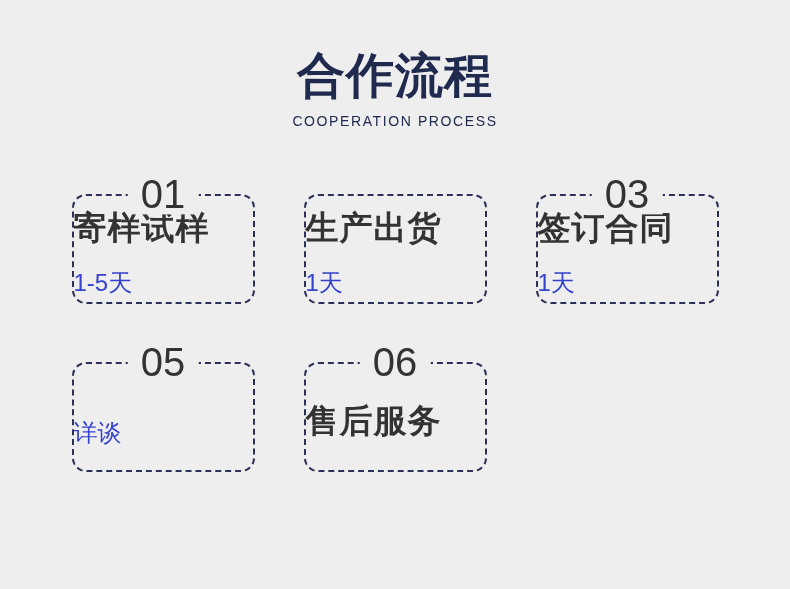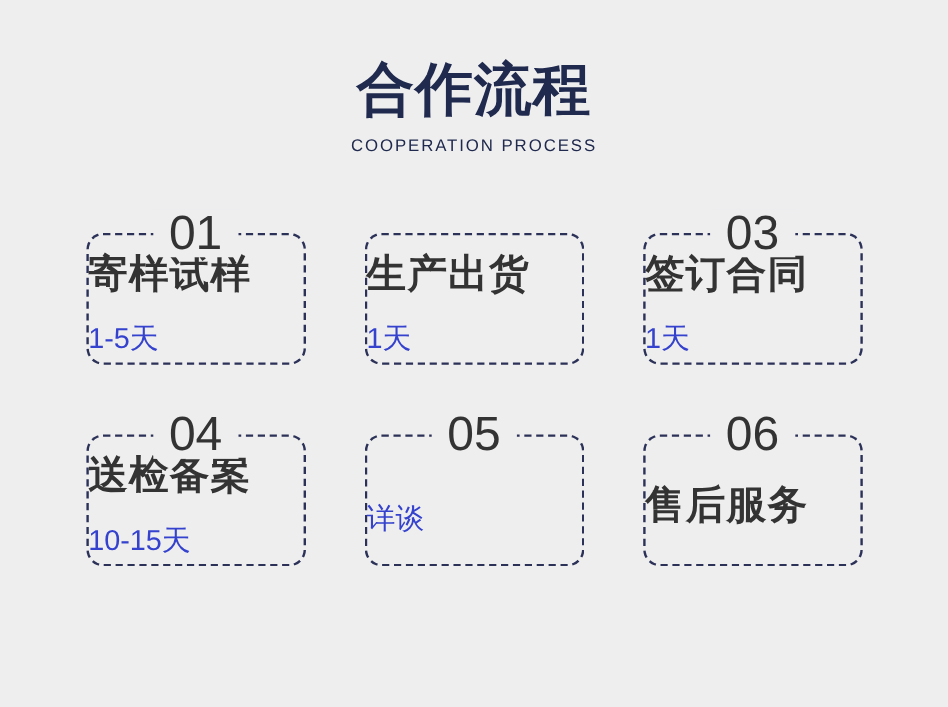--- a/index.html
+++ b/index.html
@@ -103,25 +103,20 @@
       <div class="step-title">生产出货</div>
       <div class="step-duration">1天</div>
     </div>
 
     <div class="card">
       <span class="step-number">03</span>
       <div class="step-title">签订合同</div>
       <div class="step-duration">1天</div>
     </div>
 
-    <div class="card">
-      <span class="step-number">04</span>
-      <div class="step-title">送检备案</div>
-      <div class="step-duration">10-15天</div>
-    </div>
 
     <div class="card">
       <span class="step-number">05</span>
       <div class="step-duration">详谈</div>
     </div>
 
     <div class="card">
       <span class="step-number">06</span>
       <div class="step-title">售后服务</div>
 

